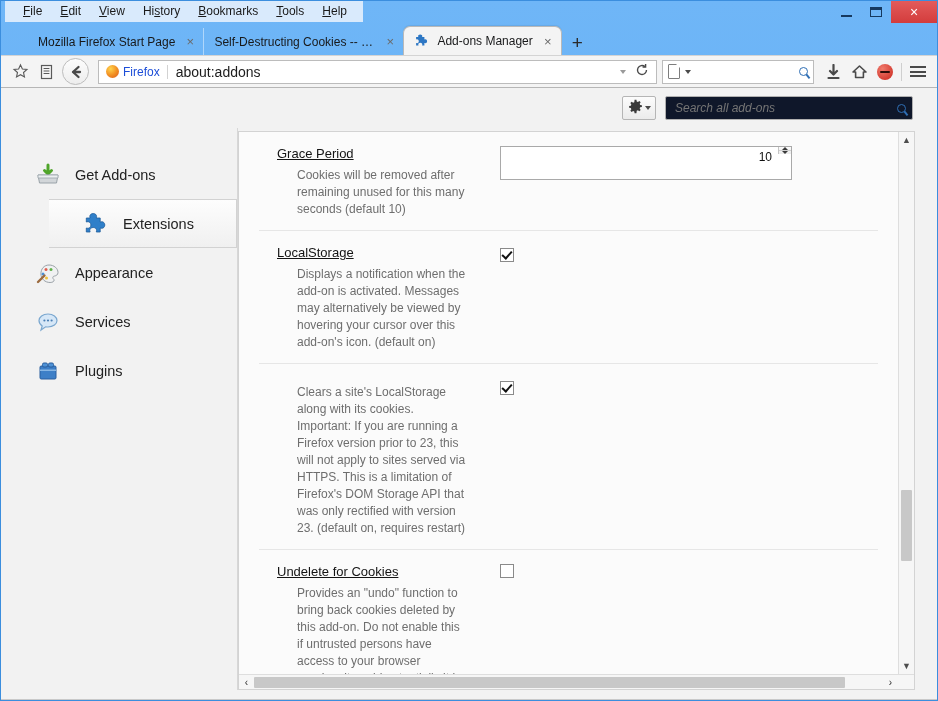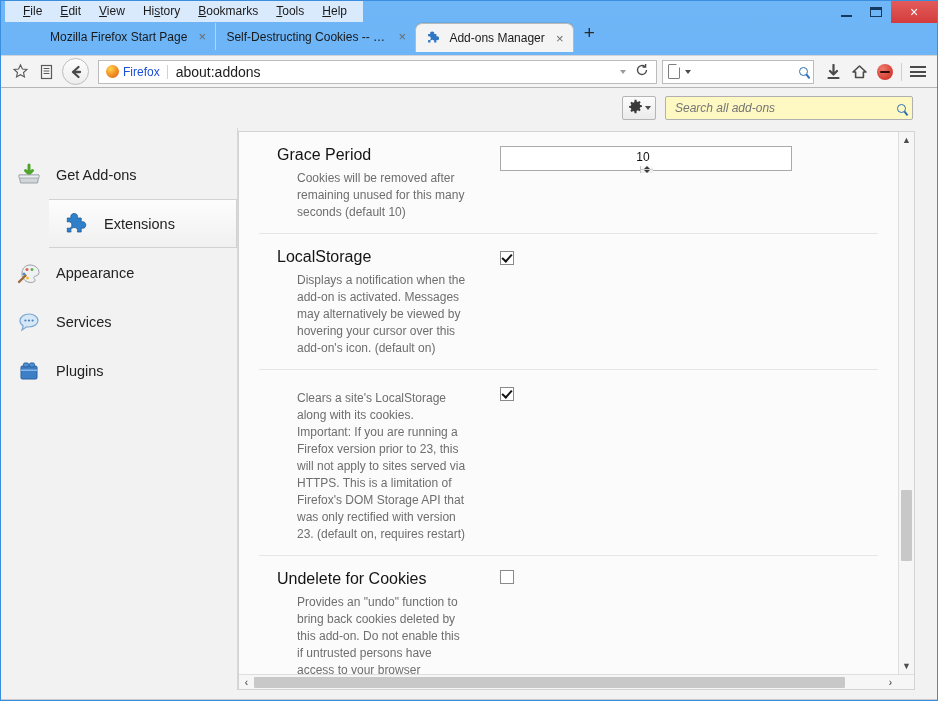--- a/index.html
+++ b/index.html
@@ -48,22 +48,22 @@
     width: 46px;
     background: linear-gradient(#e35b5b, #d33c3c);
     color: #fff; font-size: 14px;
   }
   .glyph-min { display:block; width:11px; height:2px; background:#16395f; margin-top:7px;}
   .glyph-max { display:block; width:12px; height:10px; border:1.5px solid #16395f; border-top-width:3px;}
 
   
   .tabstrip {
     height: 32px; flex: none;
-    display: flex; 
-    padding-left: 16px;
+    display: flex; align-items: flex-end;
+    padding-left: 4px;
     position: relative;
   }
   .tab {
     height: 27px;
     display: flex; align-items: center;
     padding: 0 6px 0 10px;
     font-size: 12px; color: #18191a;
     max-width: 200px;
     position: relative;
     border-left: 1px solid rgba(255,255,255,.45);
@@ -203,21 +203,21 @@
   .gear-btn {
     width: 34px; height: 24px;
     border: 1px solid #b5b5b5; border-radius: 2px;
     background: linear-gradient(#fcfcfc, #ebebeb);
     display: flex; align-items: center; justify-content: center; gap: 2px;
     margin-right: 9px;
   }
   .addon-search {
     width: 248px; height: 24px;
     border: 1px solid #b0b0b0; border-radius: 2px;
-    background: #fef9c3;
+    background: #0f172a;
     display: flex; align-items: center; justify-content: space-between;
     padding: 0 6px 0 9px;
   }
   .addon-search input {
     border: none; outline: none; font-size: 12px;
     font-style: italic; color: #6c6c6c; width: 200px;
     font-family: "Liberation Sans", sans-serif;
     background: transparent;
   }
 
@@ -226,21 +226,21 @@
     position: relative;
   }
   .sidebar {
     width: 237px; flex: none;
     padding-top: 22px;
     background: #f2f2f2;
     border-right: 1px solid #d7d7d7;
   }
   .cat {
     height: 49px; display: flex; align-items: center;
-    padding-left: 15px; gap: 14px;
+    padding-left: 34px; gap: 14px;
     font-size: 14.5px; color: #222;
   }
   .cat.selected {
     background: linear-gradient(#fdfdfd, #f0f0f0);
     border-top: 1px solid #d2d2d2;
     border-bottom: 1px solid #d2d2d2;
     border-right: 1px solid #d2d2d2;
     margin-left: 48px;
   }
   .cat-icon { width: 26px; height: 26px; flex: none; }
@@ -268,30 +268,30 @@
   }
   .pref-list { padding: 0; }
   .pref-row {
     display: flex;
     padding: 14px 0 12px 0;
     margin: 0 18px 0 20px;
     border-bottom: 1px solid #e6e6e6;
   }
   .pref-row:last-child { border-bottom: none; }
   .pref-left { width: 222px; flex: none; padding-left: 18px; }
-  .pref-title { font-size: 16px; color: #141414; }
+  .pref-title { font-size: 13px; color: #141414; text-decoration: underline; }
   .pref-desc {
     font-size: 12px; color: #6e6e6e; line-height: 17px;
     margin-top: 6px; padding-left: 20px; width: 190px;
   }
   .pref-ctrl { flex: 1 1 auto; padding-left: 19px; }
   .numinput {
-    height: 25px; display: flex; align-items: center;
+    height: 34px; display: flex; align-items: flex-start;
     border: 1px solid #a9a9a9; background: #fff;
-    width: 100%; max-width: 292px; flex-direction: column;
+    width: 100%; max-width: 292px;
   }
   .numinput .val {
     flex: 1; text-align: right; font-size: 12px; color: #111;
     padding: 2px 6px 0 0; line-height: 17px;
   }
   .spin {
     width: 13px; flex: none; border-left: 1px solid #c4c4c4;
     display: flex; flex-direction: column;
     background: linear-gradient(#fcfcfc, #ebebeb);
   }

